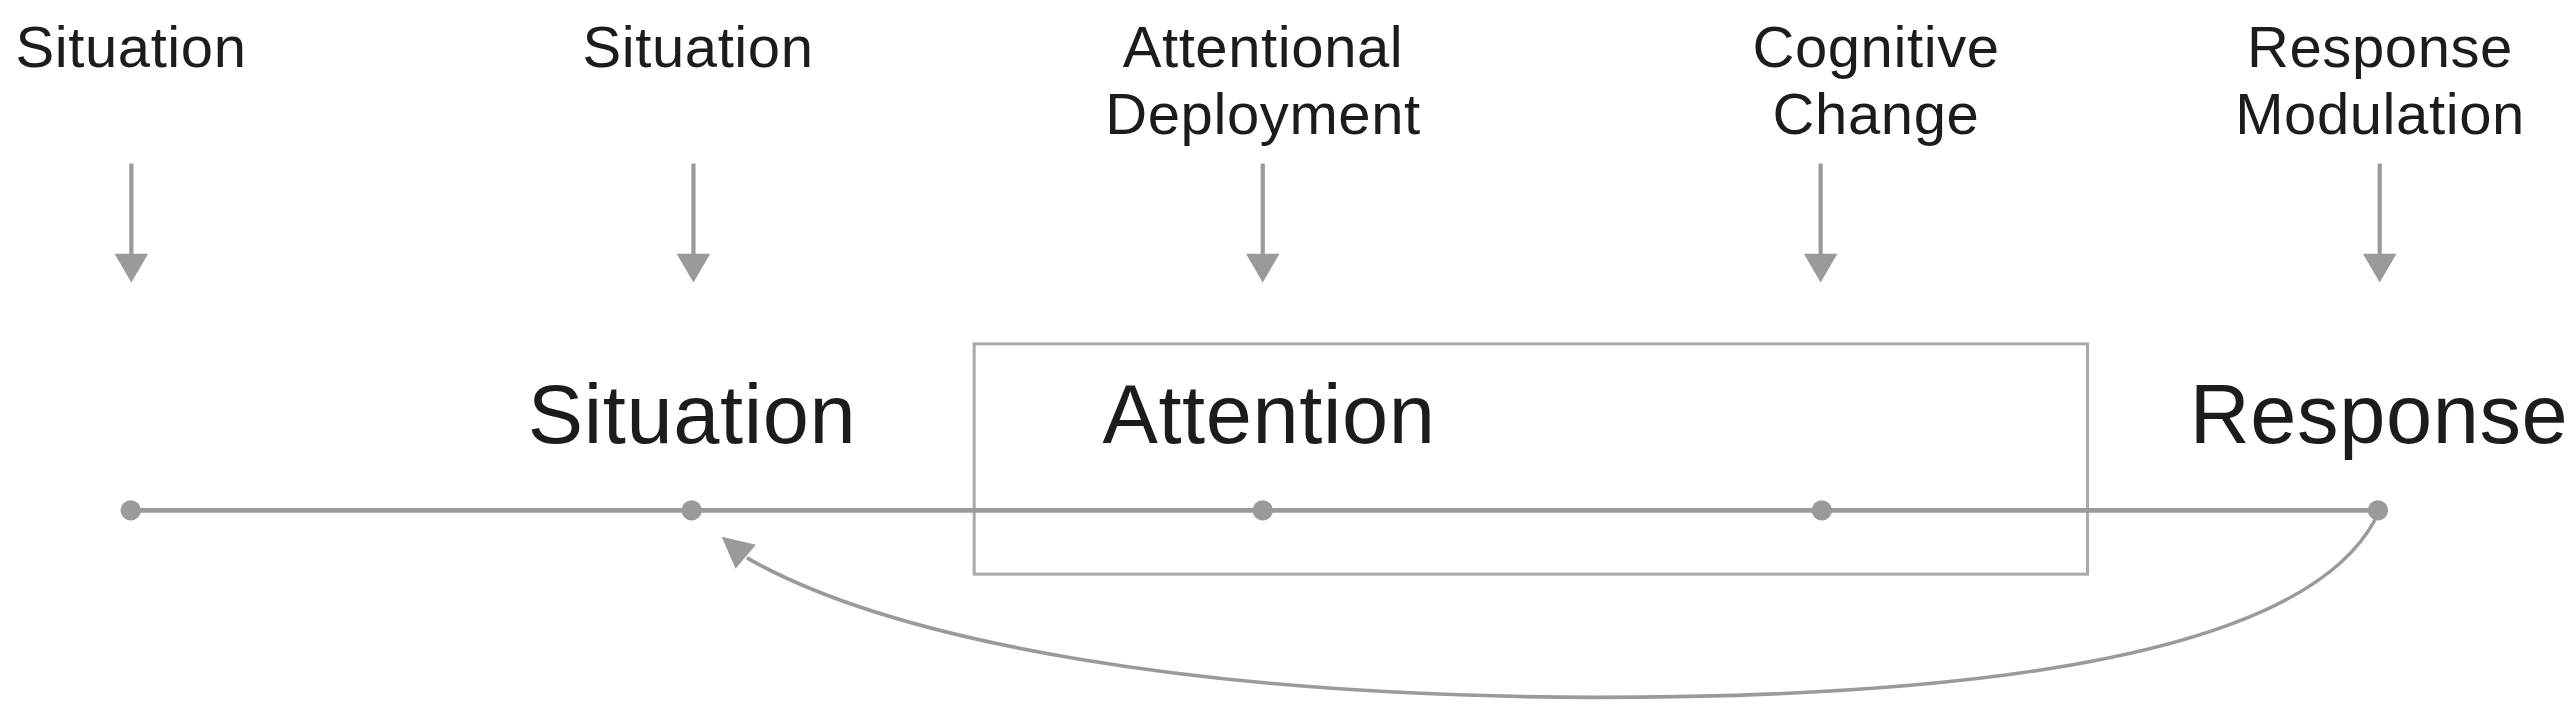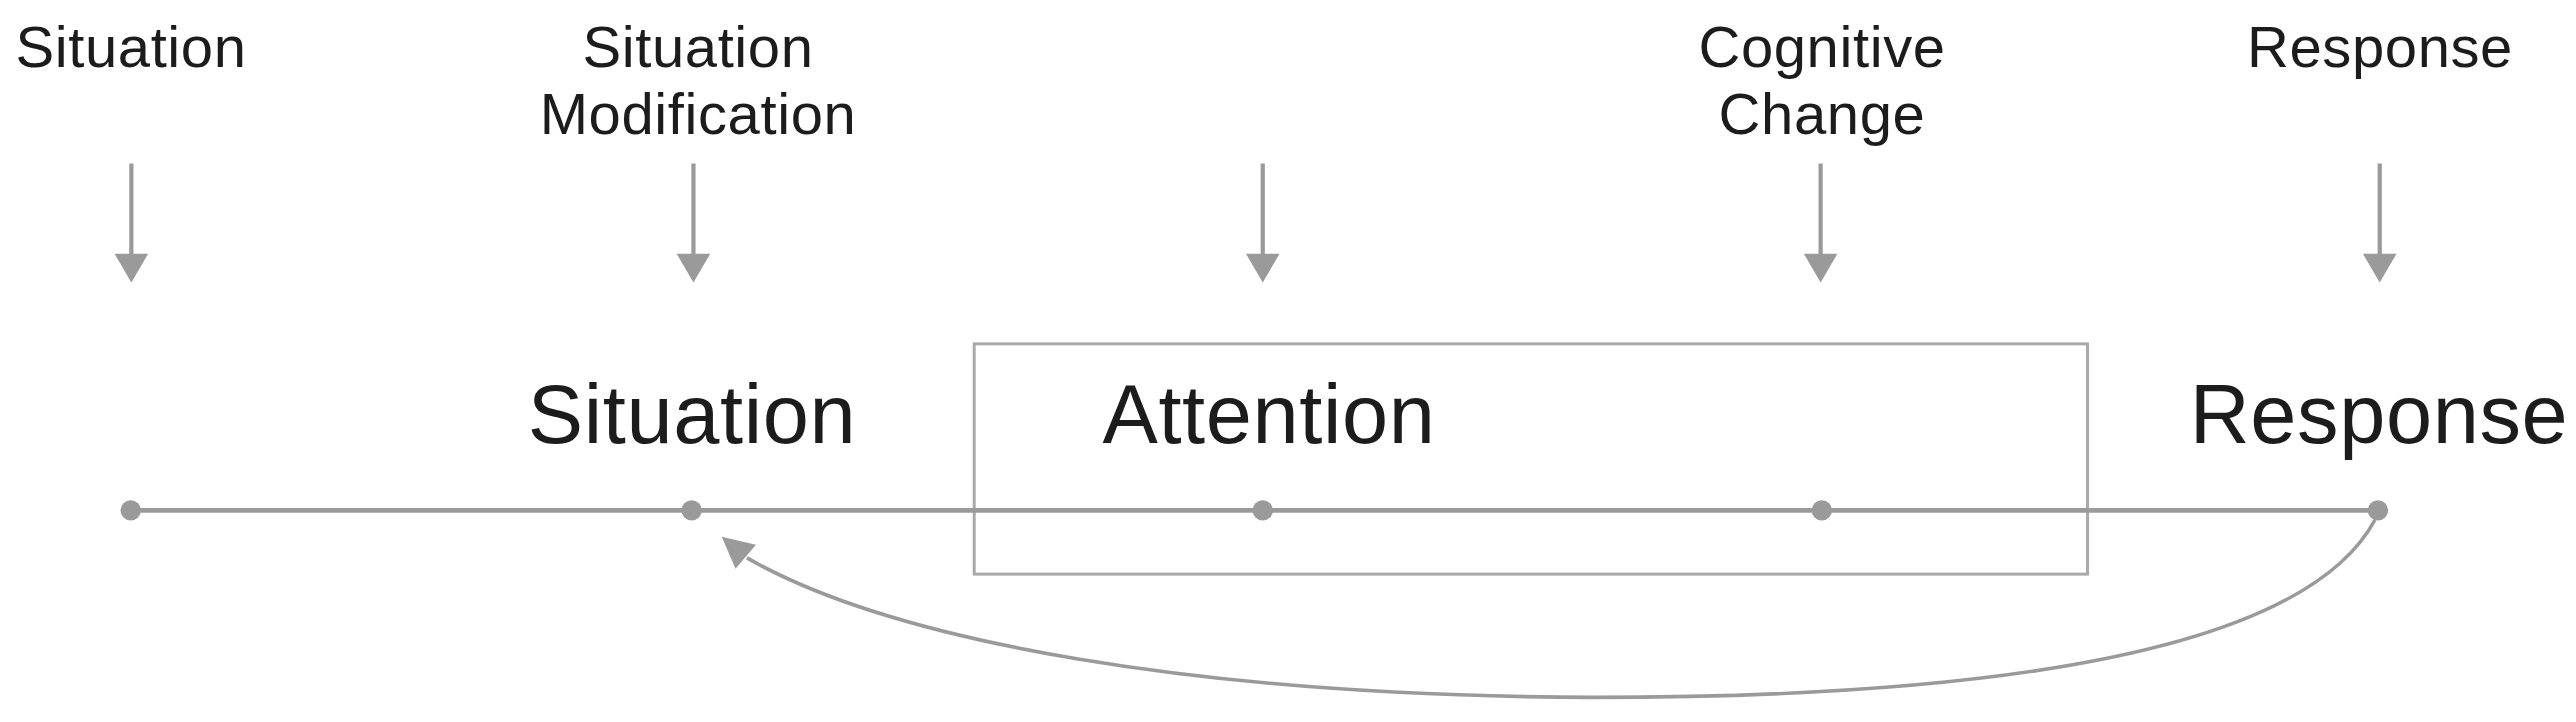--- a/index.html
+++ b/index.html
@@ -100,28 +100,32 @@
       <path class="feedback-path" d="M 3950 865 C 3845 1060 3420 1160 2650 1160 C 2000 1158 1490 1070 1242 928"></path>
       <polygon class="arrow-head" points="1200,893 1257,906 1223,946"></polygon>
     </g>
   </svg>
 
   <div class="top-label" style="left:131px">
     <span class="line">Situation</span>
   </div>
   <div class="top-label" style="left:698px">
     <span class="line">Situation</span>
-    <span class="line">Modification</span>
   </div>
-  <div class="top-label" style="left:1822px">
+  <div class="top-label" style="left:1263px">
+    <span class="line">Attentional</span>
+    <span class="line">Deployment</span>
+  </div>
+  <div class="top-label" style="left:1876px">
     <span class="line">Cognitive</span>
     <span class="line">Change</span>
   </div>
   <div class="top-label" style="left:2380px">
     <span class="line">Response</span>
+    <span class="line">Modulation</span>
   </div>
 
   <div class="mid-label" style="left:692px">Situation</div>
   <div class="mid-label" style="left:1269px">Attention</div>
   <div class="mid-label" style="left:2379px">Response</div>
 
 </div>
 
 
 </body></html>

